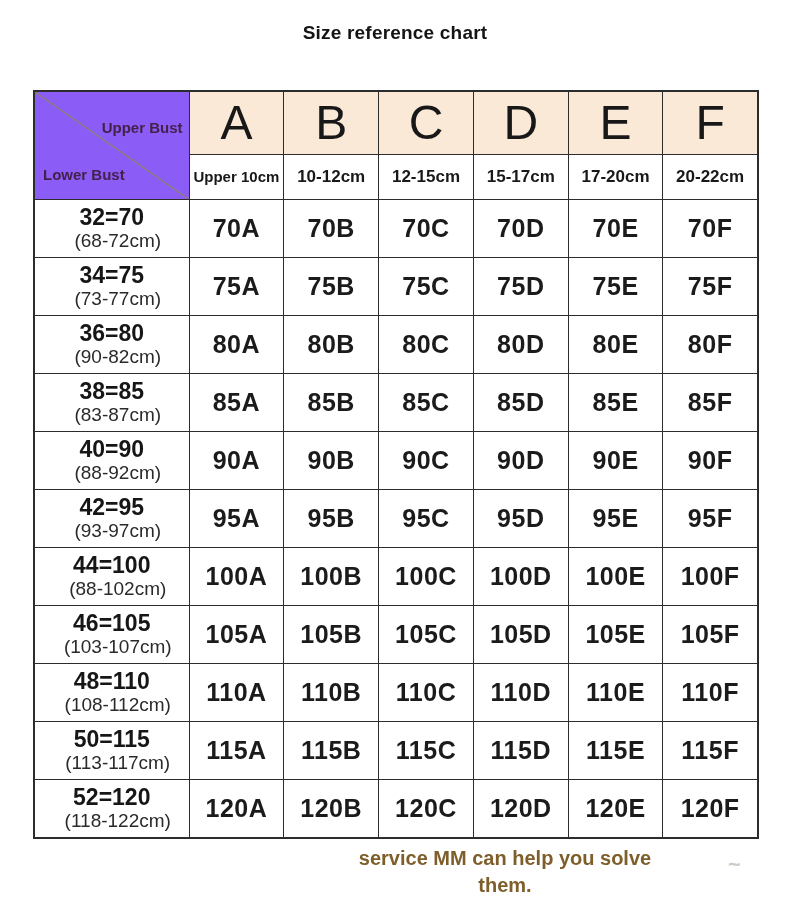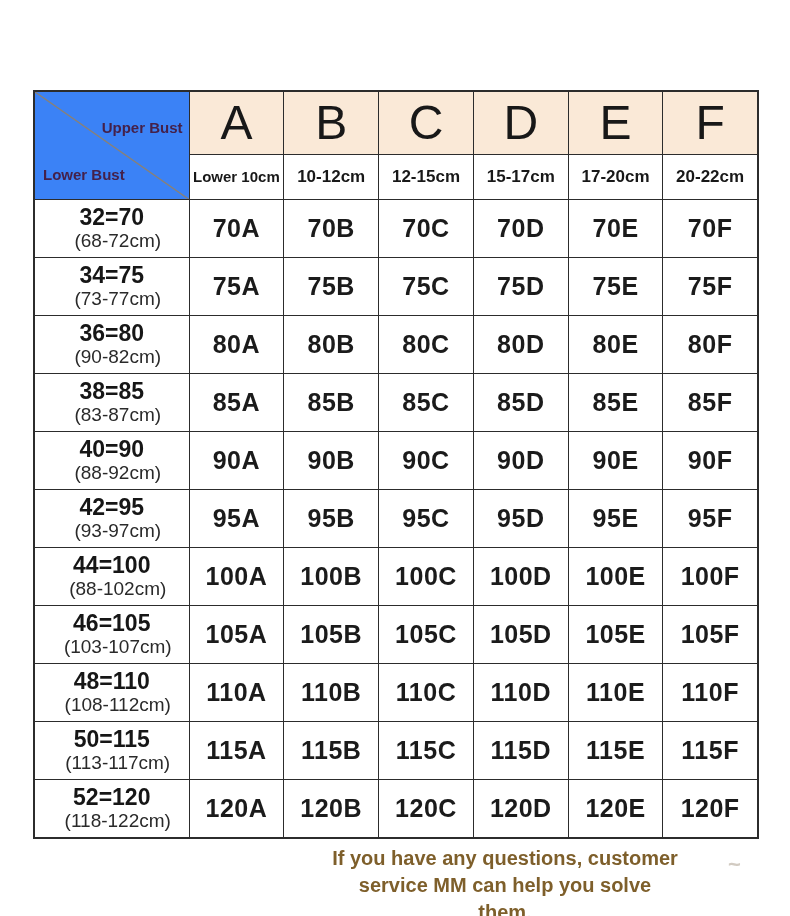--- a/index.html
+++ b/index.html
@@ -40,21 +40,21 @@
   .size-table th, .size-table td {
     border: 1px solid #2c2c2c;
     text-align: center;
     vertical-align: middle;
     padding: 0;
     overflow: hidden;
   }
   
   th.corner {
     position: relative;
-    background: #3b82f6;
+    background: #8b5cf6;
     height: 107px;
   }
   th.corner svg {
     position: absolute;
     inset: 0;
     width: 100%;
     height: 100%;
     display: block;
   }
   .corner-label {
@@ -124,20 +124,21 @@
     font-size: 22px;
     color: #d2cbc2;
     font-weight: bold;
   }
 </style>
 </head>
 <body>
 
 <div class="page">
 
+  <h1 class="title">Size reference chart</h1>
 
   <table class="size-table">
     <colgroup>
       <col style="width:155px">
       <col style="width:94.8px">
         <col style="width:94.8px">
         <col style="width:94.8px">
       <col style="width:94.8px">
         <col style="width:94.8px">
         <col style="width:94.8px">
@@ -152,21 +153,21 @@
           <span class="corner-label lb">Lower Bust</span>
         </th>
       <th class="letter-cell">A</th>
           <th class="letter-cell">B</th>
           <th class="letter-cell">C</th>
           <th class="letter-cell">D</th>
           <th class="letter-cell">E</th>
           <th class="letter-cell">F</th>
         </tr>
       <tr id="range-row" class="range-row">
-          <th class="first">Lower 10cm</th>
+          <th class="first">Upper 10cm</th>
           <th class="">10-12cm</th>
           <th class="">12-15cm</th>
           <th class="">15-17cm</th>
           <th class="">17-20cm</th>
           <th class="">20-22cm</th>
         </tr>
     </thead>
     <tbody id="table-body">
         <tr>
           <td class="size-cell">
@@ -297,19 +298,18 @@
           <td class="value-cell">120B</td>
           <td class="value-cell">120C</td>
           <td class="value-cell">120D</td>
           <td class="value-cell">120E</td>
           <td class="value-cell">120F</td>
         </tr>
       </tbody>
   </table>
 
   <div class="footer">
-    <div>If you have any questions, customer</div>
     <div>service MM can help you solve them.</div>
   </div>
 
   <div class="tilde">~</div>
 
 </div>
 
 </body></html>

